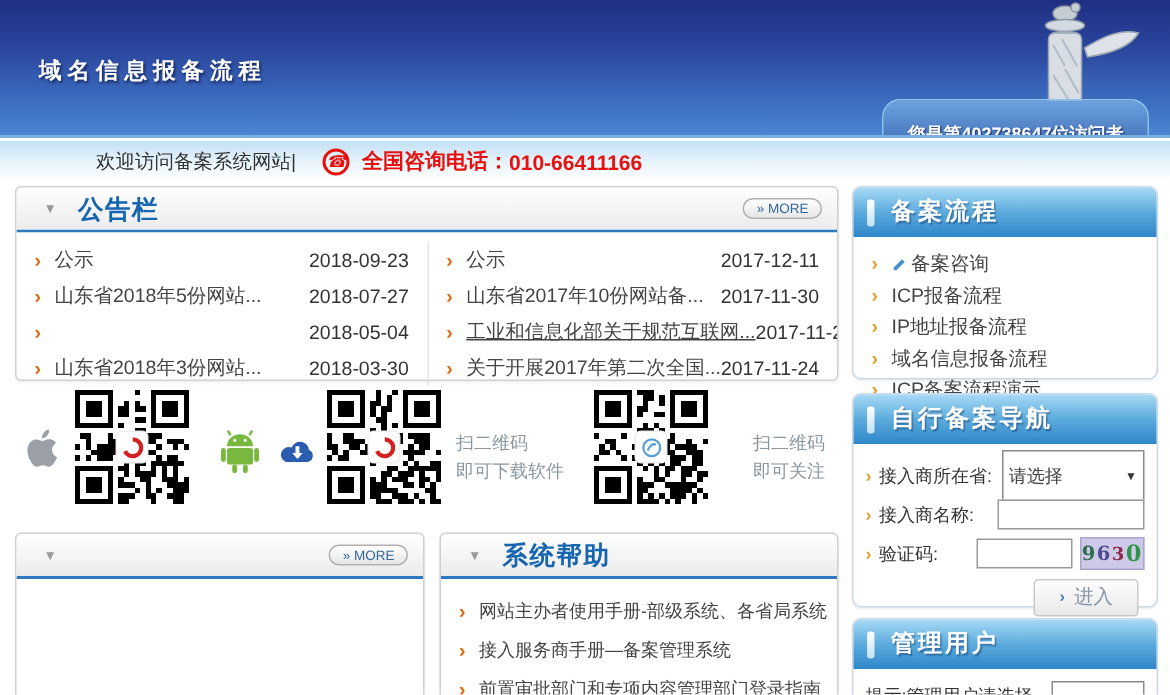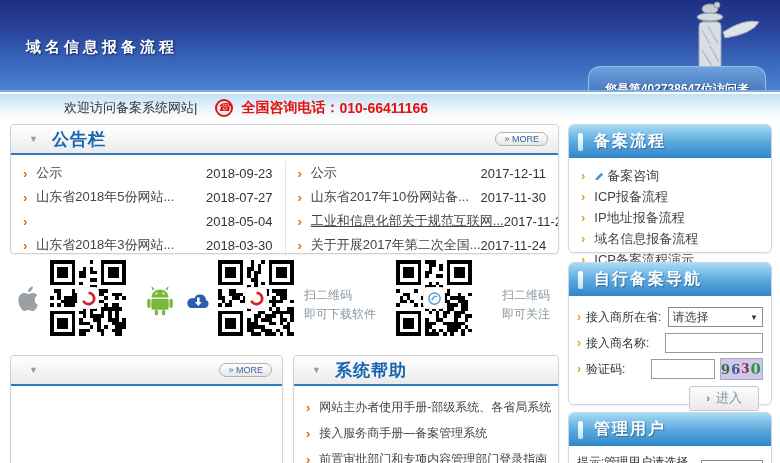--- a/index.html
+++ b/index.html
@@ -51,21 +51,21 @@
   .sp-title{color:#fff;font-weight:bold;font-size:16px;letter-spacing:2px;text-shadow:1px 1px 1px rgba(0,30,80,.4);text-align:center;}
   .srow{display:flex;align-items:center;height:21px;padding:0 12px;font-size:13px;color:#444;white-space:nowrap;}
   .srow .arr{color:#e0a030;font-weight:bold;margin-right:9px;}
   .srow .slnk{cursor:pointer;}
   .pen{margin-right:2px;display:inline-flex;}
 
   
   .frow{display:flex;align-items:center;height:26px;padding:0 8px;font-size:12px;color:#333;}
   .frow .arr{color:#e0a030;font-weight:bold;margin-right:5px;font-size:12px;}
   .flabel{width:84px;}
-  .selbox{display:flex;align-items:center;width:98px;height:20px;border:1px solid #8a8a8a;background:#fff;font-size:12px;color:#444;padding:0 4px;cursor:pointer;}
+  .selbox{display:flex;align-items:center;width:98px;height:34px;border:1px solid #8a8a8a;background:#fff;font-size:12px;color:#444;padding:0 4px;cursor:pointer;}
   .selbox .chev{margin-left:auto;font-size:8px;color:#333;}
   .tinput{width:98px;height:20px;border:1px solid #999;background:#fff;font-size:12px;padding:0 4px;font-family:"Liberation Sans",sans-serif;}
   .tinput.small{width:64px;}
   .captcha{width:44px;height:22px;margin-left:5px;background:#cdc9e7;border:1px solid #a9a4cf;display:flex;align-items:center;justify-content:center;font-weight:bold;font-size:13px;letter-spacing:1px;cursor:pointer;font-family:"DejaVu Serif",serif;}
   .captcha .d0{color:#2e6b4f;}
   .captcha .d1{color:#4e4a92;}
   .captcha .d2{color:#8a2a4a;font-size:12px;}
   .captcha .d3{color:#2f9447;font-size:15px;}
   .enter-row{display:flex;justify-content:flex-end;padding:4px 12px 0 0;}
   .enter-btn{display:flex;align-items:center;gap:6px;padding:2px 16px 3px;border:1px solid #c8c8c8;border-radius:3px;background:linear-gradient(180deg,#fdfdfd,#e9e9e9);color:#8595a5;font-size:13px;cursor:pointer;}

